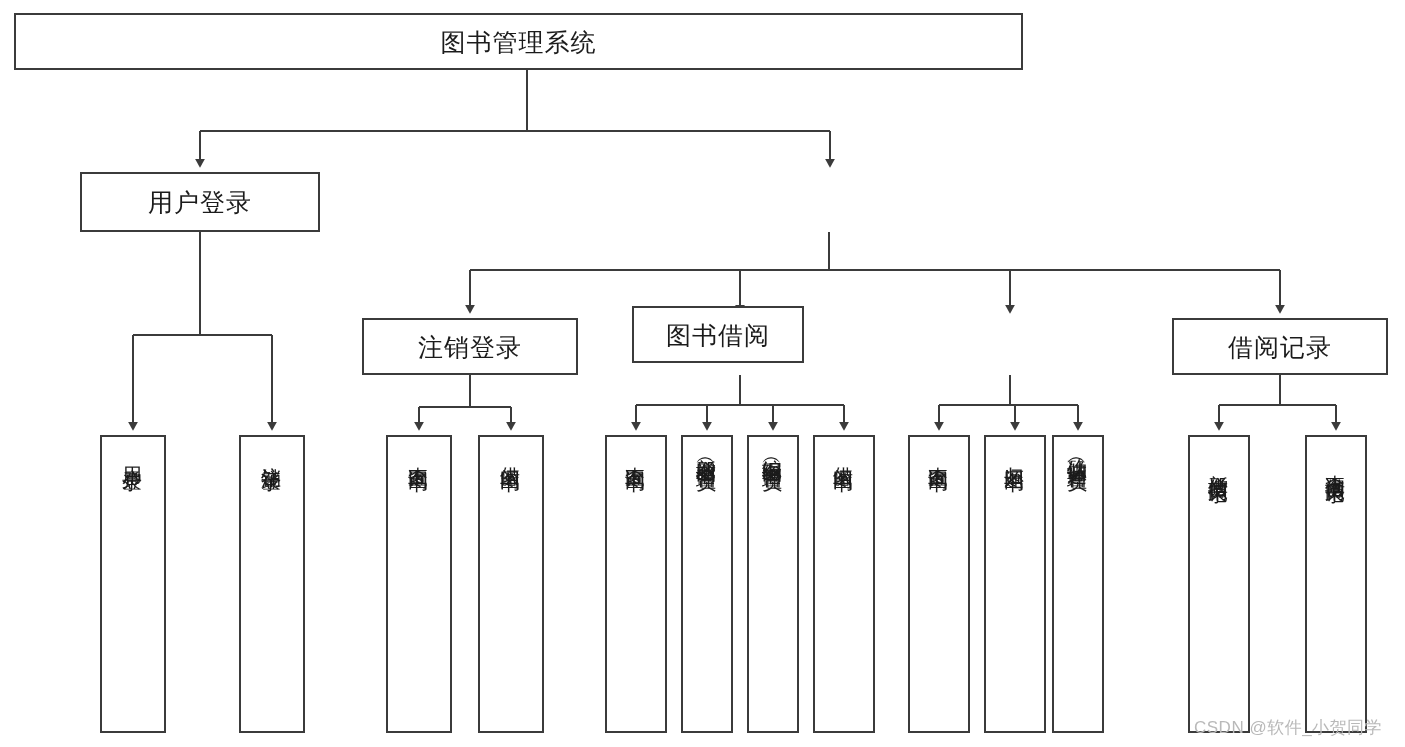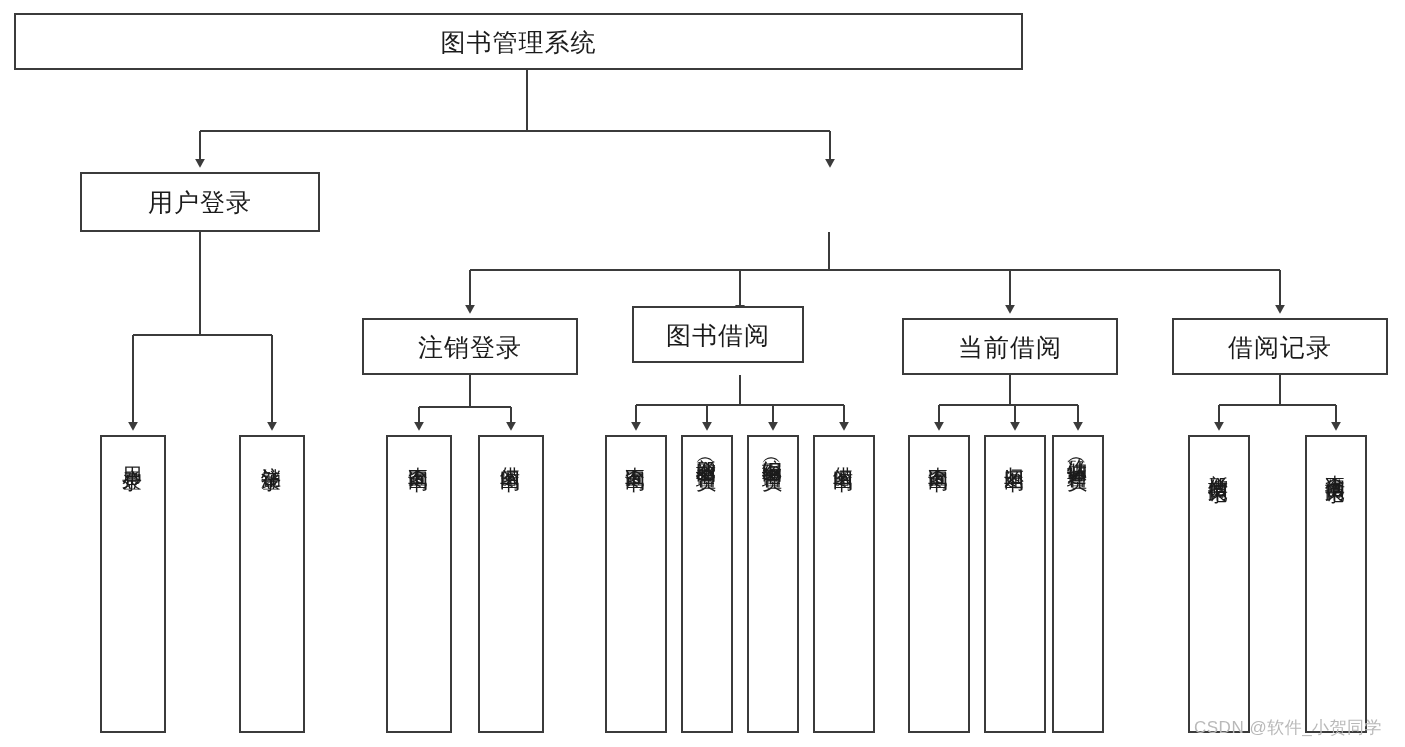--- a/index.html
+++ b/index.html
@@ -126,23 +126,20 @@
   <div class="node horiz" style="left:80px; top:172px; width:240px; height:60px;">
     <span>用户登录</span>
   </div>
 
   <div class="node horiz" style="left:362px; top:318px; width:216px; height:57px;">
     <span>注销登录</span>
   </div>
   <div class="node horiz" style="left:632px; top:306px; width:172px; height:57px;">
     <span>图书借阅</span>
   </div>
-  <div class="node horiz" style="left:902px; top:318px; width:216px; height:57px;">
-    <span>当前借阅</span>
-  </div>
   <div class="node horiz" style="left:1172px; top:318px; width:216px; height:57px;justify-content:center;">
     <span>借阅记录</span>
   </div>
 
   <div class="node vert" style="left:100px; top:435px; width:66px; height:298px;">
     <span class="vtext">用户登录</span>
   </div>
   <div class="node vert" style="left:239px; top:435px; width:66px; height:298px;">
     <span class="vtext">注销登录</span>
   </div>

